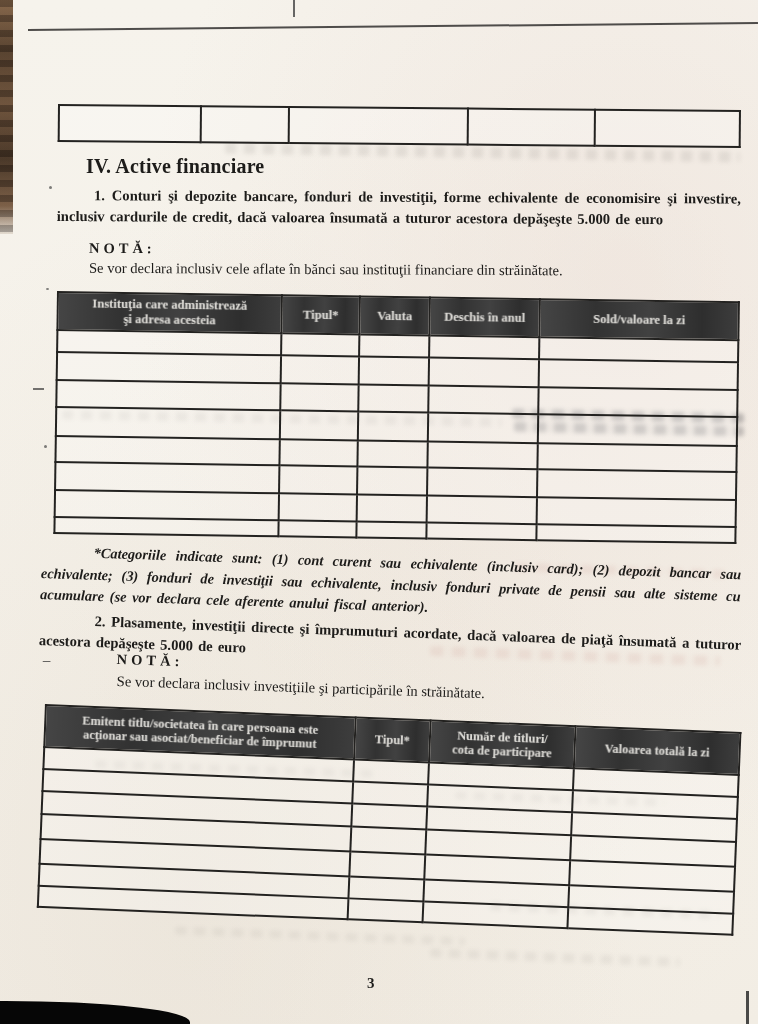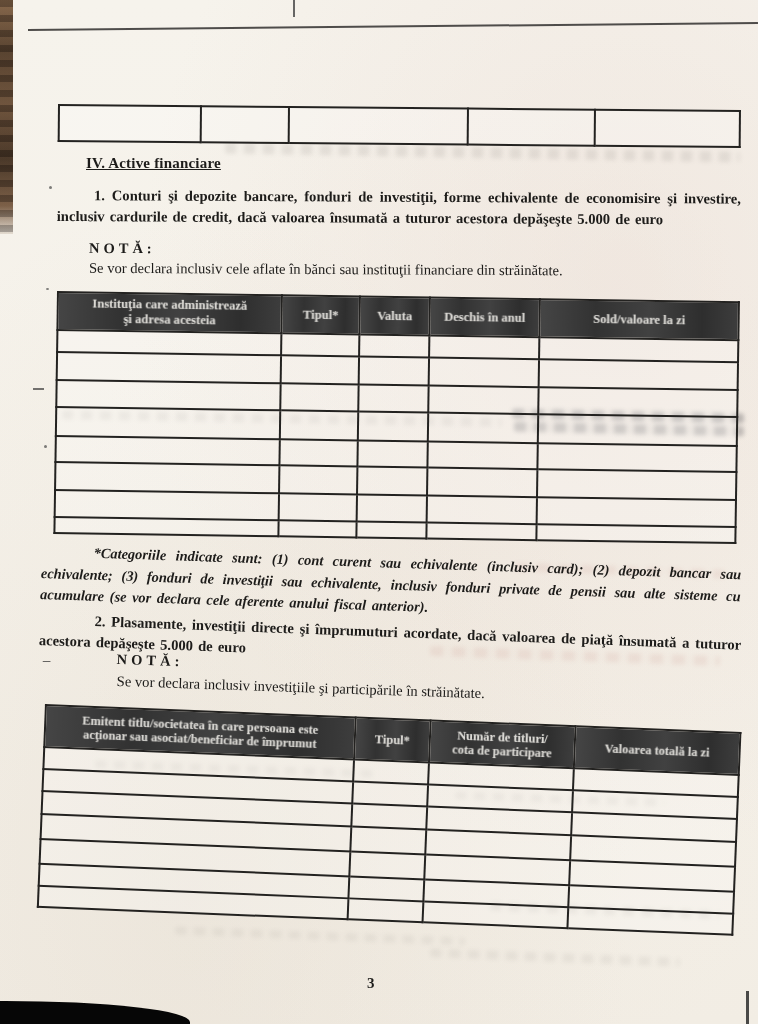--- a/index.html
+++ b/index.html
@@ -31,21 +31,21 @@
               transform:rotate(-0.55deg); transform-origin:left center; }
   .speck { background:#3a3a3a; border-radius:50%; opacity:.65; }
   .margin-dash-mark { left:33px; top:388px; width:11px; height:2px; background:#3a3a3a; opacity:.7; }
 
   .smudge { position:absolute; filter:blur(2px); border-radius:3px; }
   .sm-dash  { background:repeating-linear-gradient(90deg, rgba(105,100,95,.55) 0 11px, rgba(105,100,95,.05) 11px 19px); }
   .sm-red   { background:repeating-linear-gradient(90deg, rgba(185,115,105,.5) 0 13px, rgba(185,115,105,.05) 13px 22px); }
   .sm-strong{ background:repeating-linear-gradient(90deg, rgba(62,62,68,.6) 0 12px, rgba(62,62,68,.12) 12px 20px); }
 
   
-  .heading { left:86px; top:155px; font-size:15px; font-weight:bold; letter-spacing:.2px;text-decoration:underline; }
+  .heading { left:86px; top:155px; font-size:20px; font-weight:bold; letter-spacing:.2px; }
   .para { font-weight:bold; text-align:justify; font-size:14.6px; line-height:21px; word-spacing:1.5px; }
   .p1 { left:57px; top:185px; width:684px; text-indent:37px; transform:rotate(0.3deg); transform-origin:0 0; }
   .nota-label { font-weight:bold; font-size:14.5px; letter-spacing:4px; }
   .n1 { left:89px; top:240px; transform:rotate(0.3deg); }
   .nota-text { font-size:14.6px; }
   .nt1 { left:89px; top:261px; transform:rotate(0.3deg); }
   .footnote { left:42px; top:541px; width:700px; font-style:italic; font-weight:bold;
               font-size:14.4px; line-height:21.5px; text-align:justify; text-indent:52px;
               word-spacing:2px; transform:rotate(1.9deg); transform-origin:0 0; }
   .p2 { left:40px; top:609px; width:702px; text-indent:55px; transform:rotate(2.1deg); transform-origin:0 0; }

